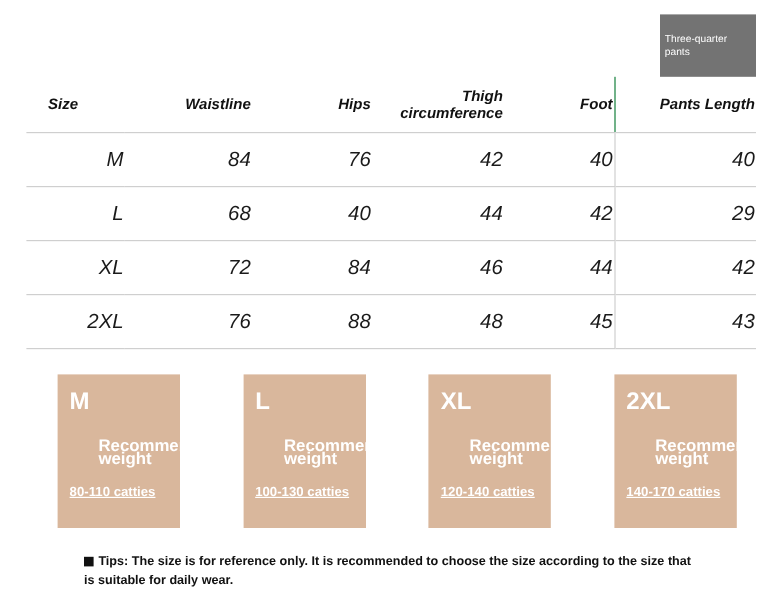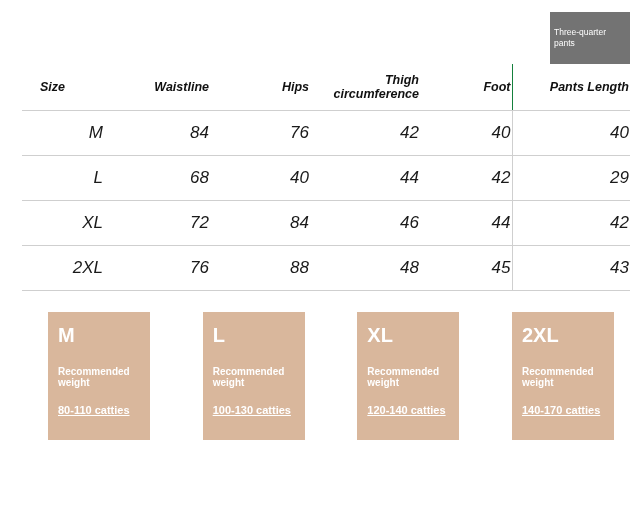--- a/index.html
+++ b/index.html
@@ -118,24 +118,25 @@
     justify-content: flex-start;
     color: #ffffff;
   }
   .card .card-size {
     font-size: 20px;
     font-weight: bold;
     line-height: 22px;
     margin-bottom: 20px;
   }
   .card .card-rec {
-    font-size: 10px;
+    font-size: 14px;
     line-height: 11px;
     font-weight: bold;
     margin-bottom: 16px;
+    margin-left: 24px;
   }
   .card .card-weight {
     font-size: 11px;
     font-weight: bold;
     line-height: 13px;
     text-decoration: underline;
   }
 
   
   .tips {
@@ -239,14 +240,17 @@
       <div class="card-rec">Recommended weight</div>
       <div class="card-weight">120-140 catties</div>
     </div>
     <div class="card">
       <div class="card-size">2XL</div>
       <div class="card-rec">Recommended weight</div>
       <div class="card-weight">140-170 catties</div>
     </div>
   </div>
 
+  <div class="tips">
+    <span class="bullet"></span><span>Tips: The size is for reference only. It is recommended to choose the size according to the size that is suitable for daily wear.</span>
+  </div>
 
 </div>
 
 </body></html>

